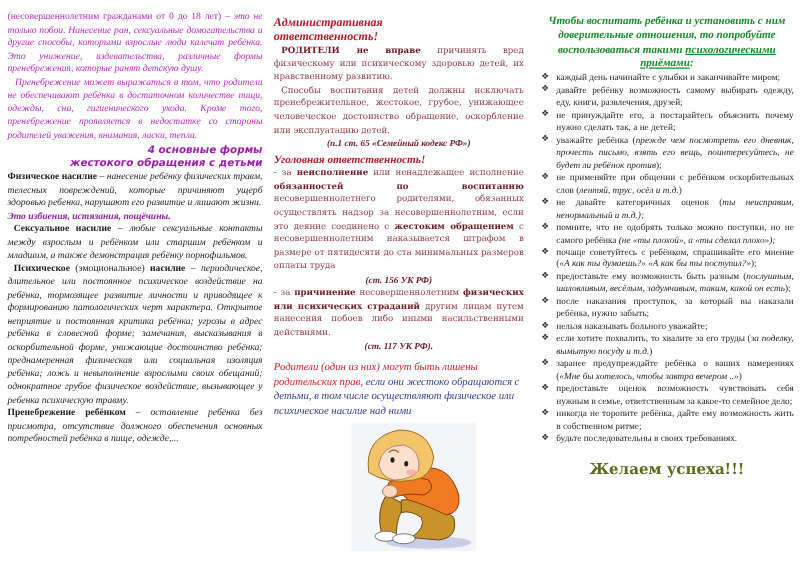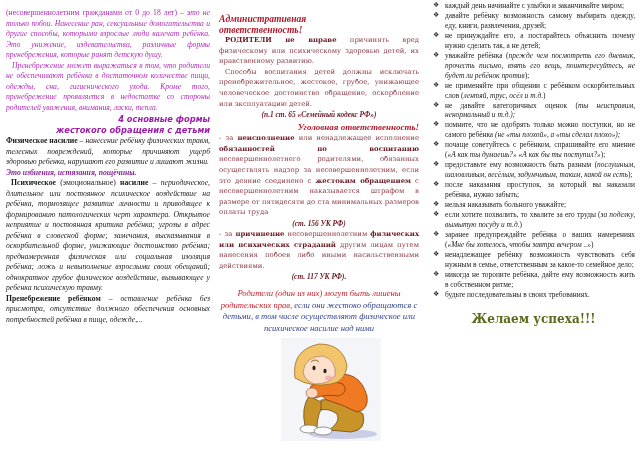--- a/index.html
+++ b/index.html
@@ -26,22 +26,22 @@
   .c1-body .it { font-style: italic; }
   .c1-body .accent { color: #8a1f9a; font-weight: bold; font-style: italic; }
   .c1-body p.indent { text-indent: 5px; }
 
   
   .c2-title { color: #b0182a; font-weight: bold; font-style: italic; font-size: 9.6px; line-height: 11px; margin-top: 13px; }
   .c2-text { color: #8a3a44; font-family: "DejaVu Serif", serif; font-size: 6.9px; line-height: 10.6px; text-align: left; }
   .c2-text p.indent { text-indent: 6px; }
   .c2-text b { color: #6a1a24; }
   .c2-ref { color: #6a1a24; font-weight: bold; font-style: italic; font-size: 7.4px; line-height: 11px; text-align: center; }
-  .c2-sub { color: #b0182a; font-weight: bold; font-style: italic; font-size: 9px; line-height: 12px; text-align: right; margin-top: 1px; }
-  .c2-notice { font-style: italic; font-size: 8.6px; line-height: 11.4px; text-align: center; margin-top: 6px; }
+  .c2-sub { color: #b0182a; font-weight: bold; font-style: italic; font-size: 9px; line-height: 12px; text-align: left; margin-top: 1px; }
+  .c2-notice { font-style: italic; font-size: 8.6px; line-height: 11.4px; text-align: left; margin-top: 6px; }
   .c2-notice .red { color: #c8202c; }
   .c2-notice .blue { color: #2e3f8c; }
 
   .picture { position: absolute; left: 62px; top: 338px; width: 100px; height: 103px; }
 
   
   .c3-title { color: #1a8a2a; font-weight: bold; font-style: italic; font-size: 8.9px; line-height: 11.3px; text-align: center; margin-top: 11px; }
   .c3-title .ul { text-decoration: underline; }
   .c3-list { list-style: none; color: #222; font-size: 7.4px; line-height: 9.95px; margin-top: 1px; }
   .c3-list li { position: relative; padding-left: 13px; }
@@ -65,20 +65,23 @@
     <div>4 основные формы</div>
     <div>жестокого обращения с детьми</div>
   </div>
 
   <div class="c1-body">
     <p>
       <span class="term">Физическое насилие</span><span class="it"> – нанесение ребёнку физических травм, телесных повреждений, которые причиняют ущерб здоровью ребенка, нарушают его развитие и лишают жизни.</span>
     </p>
     <p>
       <span class="accent">Это избиения, истязания, пощёчины.</span>
+    </p>
+    <p class="indent">
+      <span class="term">Сексуальное насилие</span><span class="it"> – любые сексуальные контакты между взрослым и ребёнком или старшим ребёнком и младшим, а также демонстрация ребёнку порнофильмов.</span>
     </p>
     <p class="indent">
       <span class="term">Психическое</span><span> (эмоциональное) </span><span class="term">насилие</span><span class="it"> – периодическое, длительное или постоянное психическое воздействие на ребёнка, тормозящее развитие личности и приводящее к формированию патологических черт характера. Открытое неприятие и постоянная критика ребёнка; угрозы в адрес ребёнка в словесной форме; замечания, высказывания в оскорбительной форме, унижающие достоинство ребёнка; преднамеренная физическая или социальная изоляция ребёнка; ложь и невыполнение взрослыми своих обещаний; однократное грубое физическое воздействие, вызывающее у ребенка психическую травму.</span>
     </p>
     <p>
       <span class="term">Пренебрежение ребёнком</span><span class="it"> – оставление ребёнка без присмотра, отсутствие должного обеспечения основных потребностей ребёнка в пище, одежде,...</span>
     </p>
   </div>
 </div>
 
@@ -130,34 +133,38 @@
       <path d="M22 34 Q24 18 42 18 Q56 22 54 38 Q48 46 34 46 Q24 44 22 34 Z" fill="#fde0cc" stroke="#9a6a50" stroke-width="0.6"></path>
       <ellipse cx="33" cy="30" rx="1.6" ry="2.2" fill="#222"></ellipse>
       <ellipse cx="44" cy="33" rx="1.6" ry="2.2" fill="#222"></ellipse>
       <ellipse cx="48" cy="40" rx="4" ry="2.5" fill="#f3a0a0" opacity="0.7"></ellipse>
       <path d="M30 24 Q34 20 38 24" stroke="#9a6a20" stroke-width="1" fill="none"></path>
     </svg>
   </div>
 </div>
 
 <div id="col3" class="col">
+  <div class="c3-title">
+    <span>Чтобы воспитать ребёнка и установить с ним доверительные отношения, то попробуйте воспользоваться такими</span>
+    <span class="ul">психологическими приёмами</span><span>:</span>
+  </div>
 
   <ul class="c3-list" id="tips-list">
       <li><span class="bullet">❖</span><span>каждый день начинайте с улыбки и заканчивайте миром;</span></li>
       <li><span class="bullet">❖</span><span>давайте ребёнку возможность самому выбирать одежду, еду, книги, развлечения, друзей;</span></li>
       <li><span class="bullet">❖</span><span>не принуждайте его, а постарайтесь объяснить почему нужно сделать так, а не детей;</span></li>
       <li><span class="bullet">❖</span><span>уважайте ребёнка (</span><span class="it">прежде чем посмотреть его дневник, прочесть письмо, взять его вещь, поинтересуйтесь, не будет ли ребёнок против</span><span>);</span></li>
       <li><span class="bullet">❖</span><span>не применяйте при общении с ребёнком оскорбительных слов (</span><span class="it">лентяй, трус, осёл и т.д.</span><span>)</span></li>
       <li><span class="bullet">❖</span><span>не давайте категоричных оценок (</span><span class="it">ты неисправим, ненормальный и т.д.);</span></li>
       <li><span class="bullet">❖</span><span>помните, что не одобрять только можно поступки, но не самого ребёнка </span><span class="it">(не «ты плохой», а «ты сделал плохо»);</span></li>
       <li><span class="bullet">❖</span><span>почаще советуйтесь с ребёнком, спрашивайте его мнение (</span><span class="it">«А как ты думаешь?» «А как бы ты поступил?»</span><span>);</span></li>
       <li><span class="bullet">❖</span><span>предоставьте ему возможность быть разным (</span><span class="it">послушным, шаловливым, весёлым, задумчивым, таким, какой он есть</span><span>);</span></li>
       <li><span class="bullet">❖</span><span>после наказания проступок, за который вы наказали ребёнка, нужно забыть;</span></li>
       <li><span class="bullet">❖</span><span>нельзя наказывать больного уважайте;</span></li>
       <li><span class="bullet">❖</span><span>если хотите похвалить, то хвалите за его труды (</span><span class="it">за поделку, вымытую посуду и т.д.</span><span>)</span></li>
       <li><span class="bullet">❖</span><span>заранее предупреждайте ребёнка о ваших намерениях (</span><span class="it">«Мне бы хотелось, чтобы завтра вечером ..»</span><span>)</span></li>
-      <li><span class="bullet">❖</span><span>ненадлежащее ребёнку возможность чувствовать себя нужным в семье, ответственным за какое-то семейное дело;</span></li>
+      <li><span class="bullet">❖</span><span>предоставьте оценок возможность чувствовать себя нужным в семье, ответственным за какое-то семейное дело;</span></li>
       <li><span class="bullet">❖</span><span>никогда не торопите ребёнка, дайте ему возможность жить в собственном ритме;</span></li>
       <li><span class="bullet">❖</span><span>будьте последовательны в своих требованиях.</span></li>
     </ul>
 
   <div class="c3-wish">Желаем успеха!!!</div>
 </div>
 
 </body></html>

